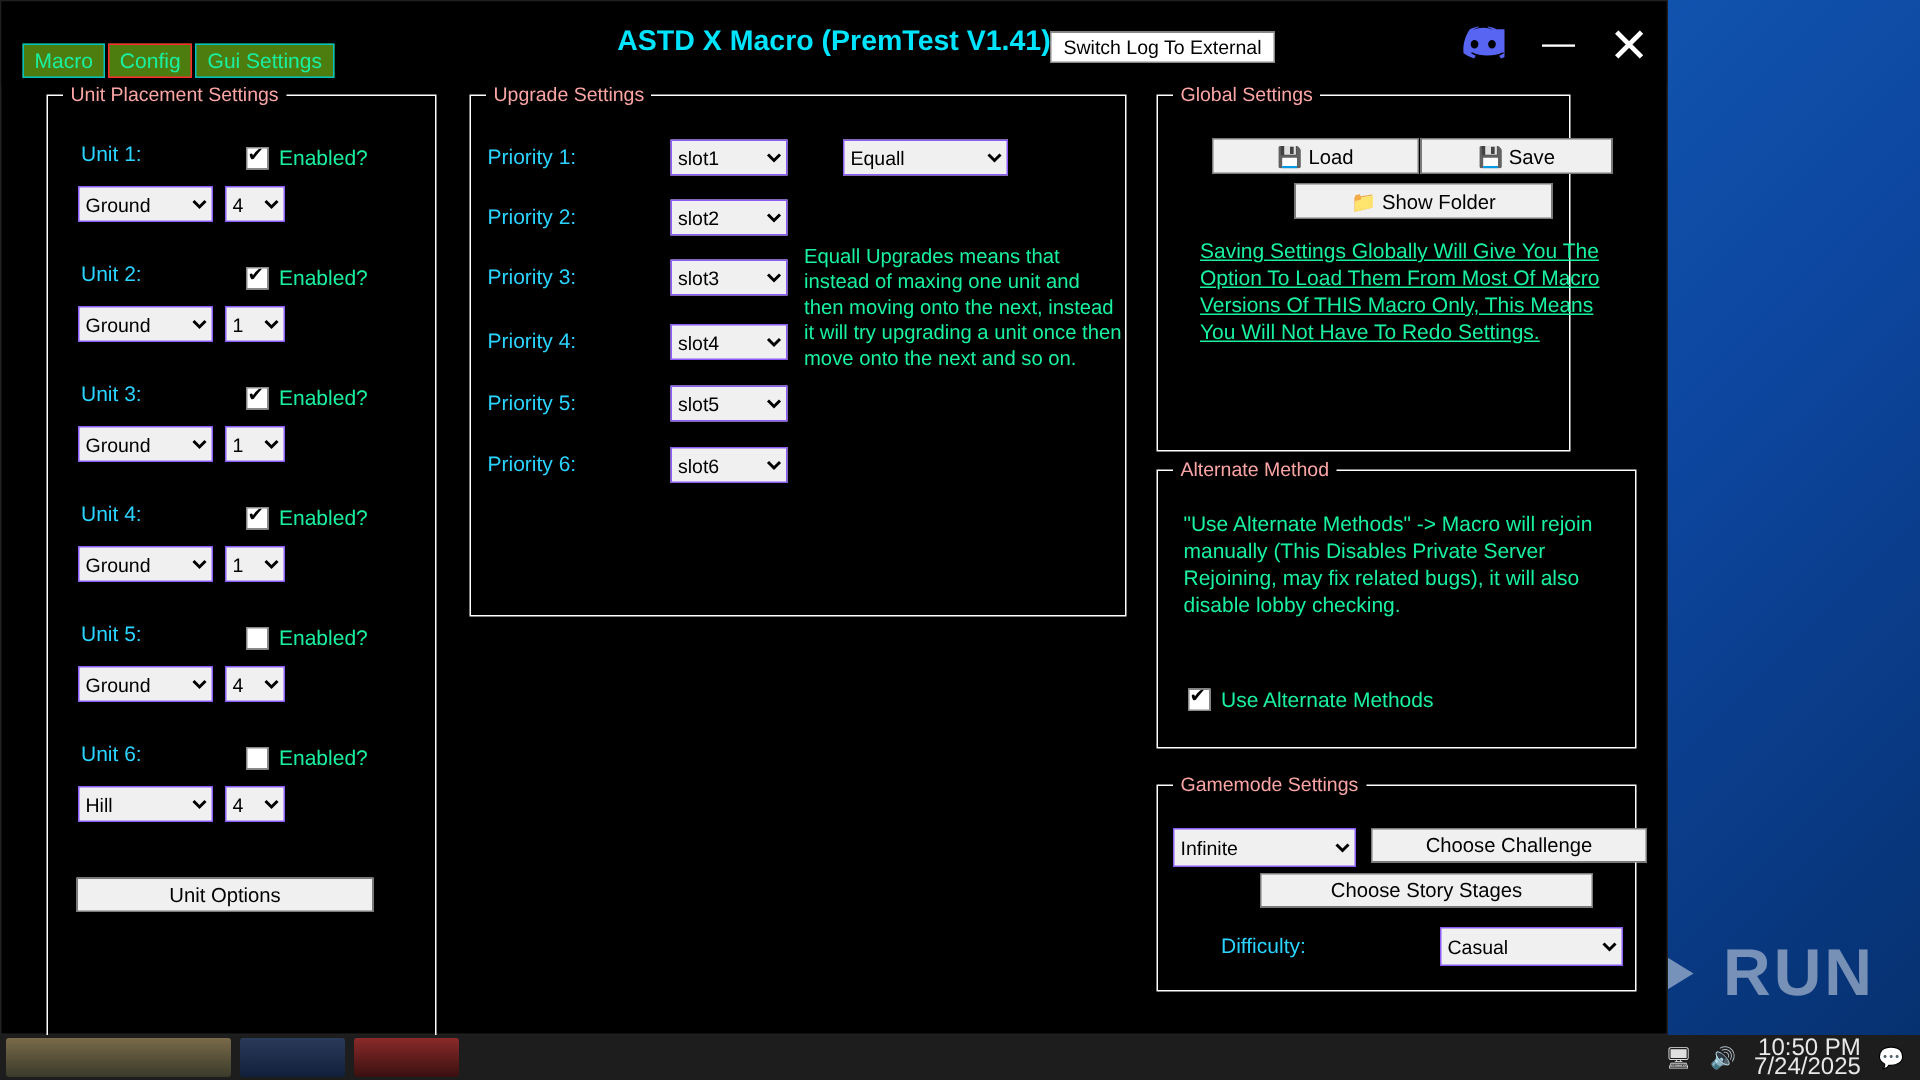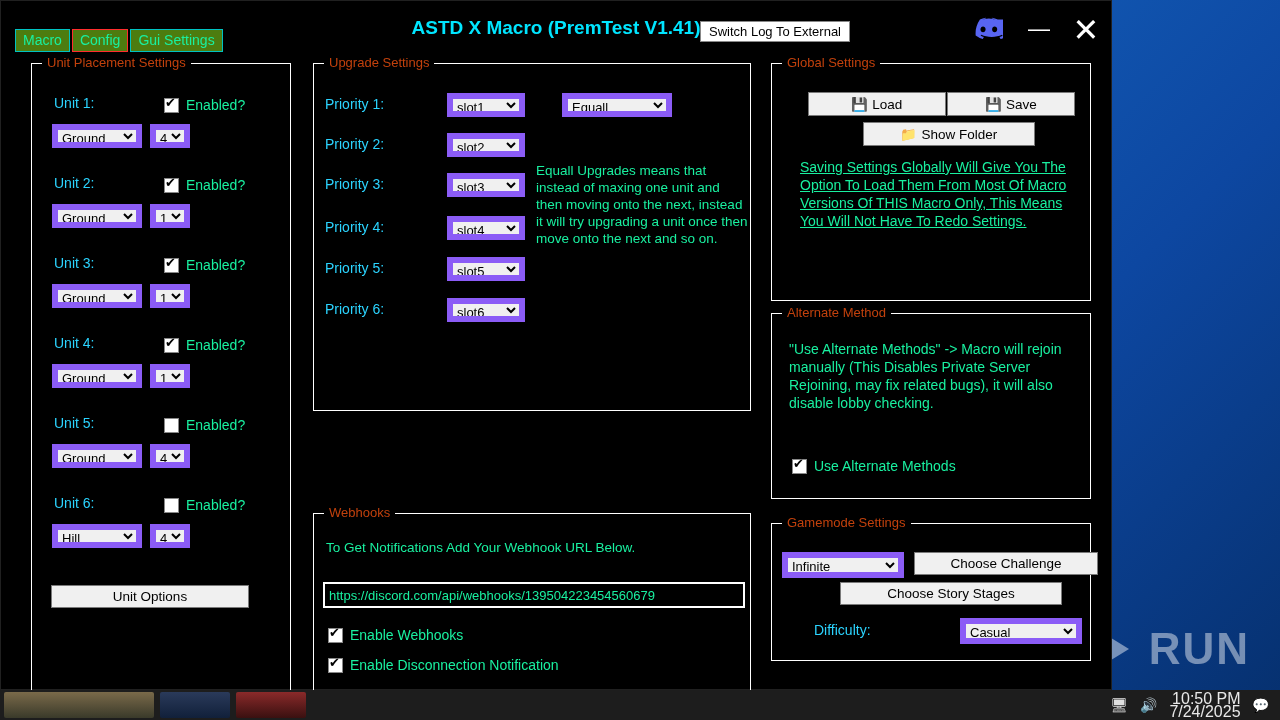--- a/index.html
+++ b/index.html
@@ -82,29 +82,29 @@
     font-size:14px;padding:2px 7px 3px 7px;
   }
   .tab.active{border-color:#ff2d2d;}
 
   
   .group{
     position:absolute;border:1px solid #ffffff;box-sizing:border-box;
   }
   .group > .legend{
     position:absolute;top:-9px;left:10px;background:#000;padding:0 5px;
-    color:#c2410c;font-size:13px;
+    color:#fca5a5;font-size:13px;
   }
   .lbl{color:#2bd4ff;font-size:14px;}
   .lbl-green{color:#19f0a0;font-size:14px;}
   .note{color:#19f0a0;font-size:13.5px;line-height:17px;}
 
   select{
     font-family:"Liberation Sans",sans-serif;font-size:13px;
-    background:#f0f0f0;border:6px solid #8b5cf6;color:#000;height:24px;
+    background:#f0f0f0;border:1px solid #8b5cf6;color:#000;height:24px;
   }
   .btn{
     font-family:"Liberation Sans",sans-serif;font-size:13.5px;
     background:#f0f0f0;border:1px solid #7a7a7a;color:#000;
     padding:3px 8px;text-align:center;
   }
   .chk{display:inline-flex;align-items:center;gap:7px;}
   .box{
     width:13px;height:13px;border:1px solid #888;background:#fff;
     display:inline-block;position:relative;
@@ -249,35 +249,22 @@
     <select class="ui-row" style="left:133px;top:152px;width:78px;"><option>slot4</option></select>
 
     <div class="ui-row lbl" style="left:11px;top:196px;">Priority 5:</div>
     <select class="ui-row" style="left:133px;top:193px;width:78px;"><option>slot5</option></select>
 
     <div class="ui-row lbl" style="left:11px;top:237px;">Priority 6:</div>
     <select class="ui-row" style="left:133px;top:234px;width:78px;"><option>slot6</option></select>
   </div>
 
 
-  <div class="group" style="left:312px;top:512px;width:438px;height:182px;">
-    <div class="legend">Webhooks</div>
-    <div class="ui-row note" style="left:12px;top:25px;width:420px;">To Get Notifications Add Your Webhook URL Below.</div>
-    <input type="text" class="ui-row" style="left: 9px; top: 68px; width: 422px; height: 26px;" value="https://discord.com/api/webhooks/139504223454560679">
-    <div class="ui-row chk" style="left:14px;top:113px;">
-      <span class="box on"></span>
-      <span class="lbl-green">Enable Webhooks</span>
-    </div>
-    <div class="ui-row chk" style="left:14px;top:143px;">
-      <span class="box on"></span>
-      <span class="lbl-green">Enable Disconnection Notification</span>
-    </div>
-  </div>
-
-  <div class="group" style="left:770px;top:62px;width:320px;height:238px;">
+
+  <div class="group" style="left:770px;top:62px;width:276px;height:238px;">
     <div class="legend">Global Settings</div>
     <div class="btn ui-row" style="left:36px;top:28px;width:120px;">
       <span>💾</span>
       <span>Load</span>
     </div>
     <div class="btn ui-row" style="left:175px;top:28px;width:110px;">
       <span>💾</span>
       <span>Save</span>
     </div>
     <div class="btn ui-row" style="left:91px;top:58px;width:154px;">

